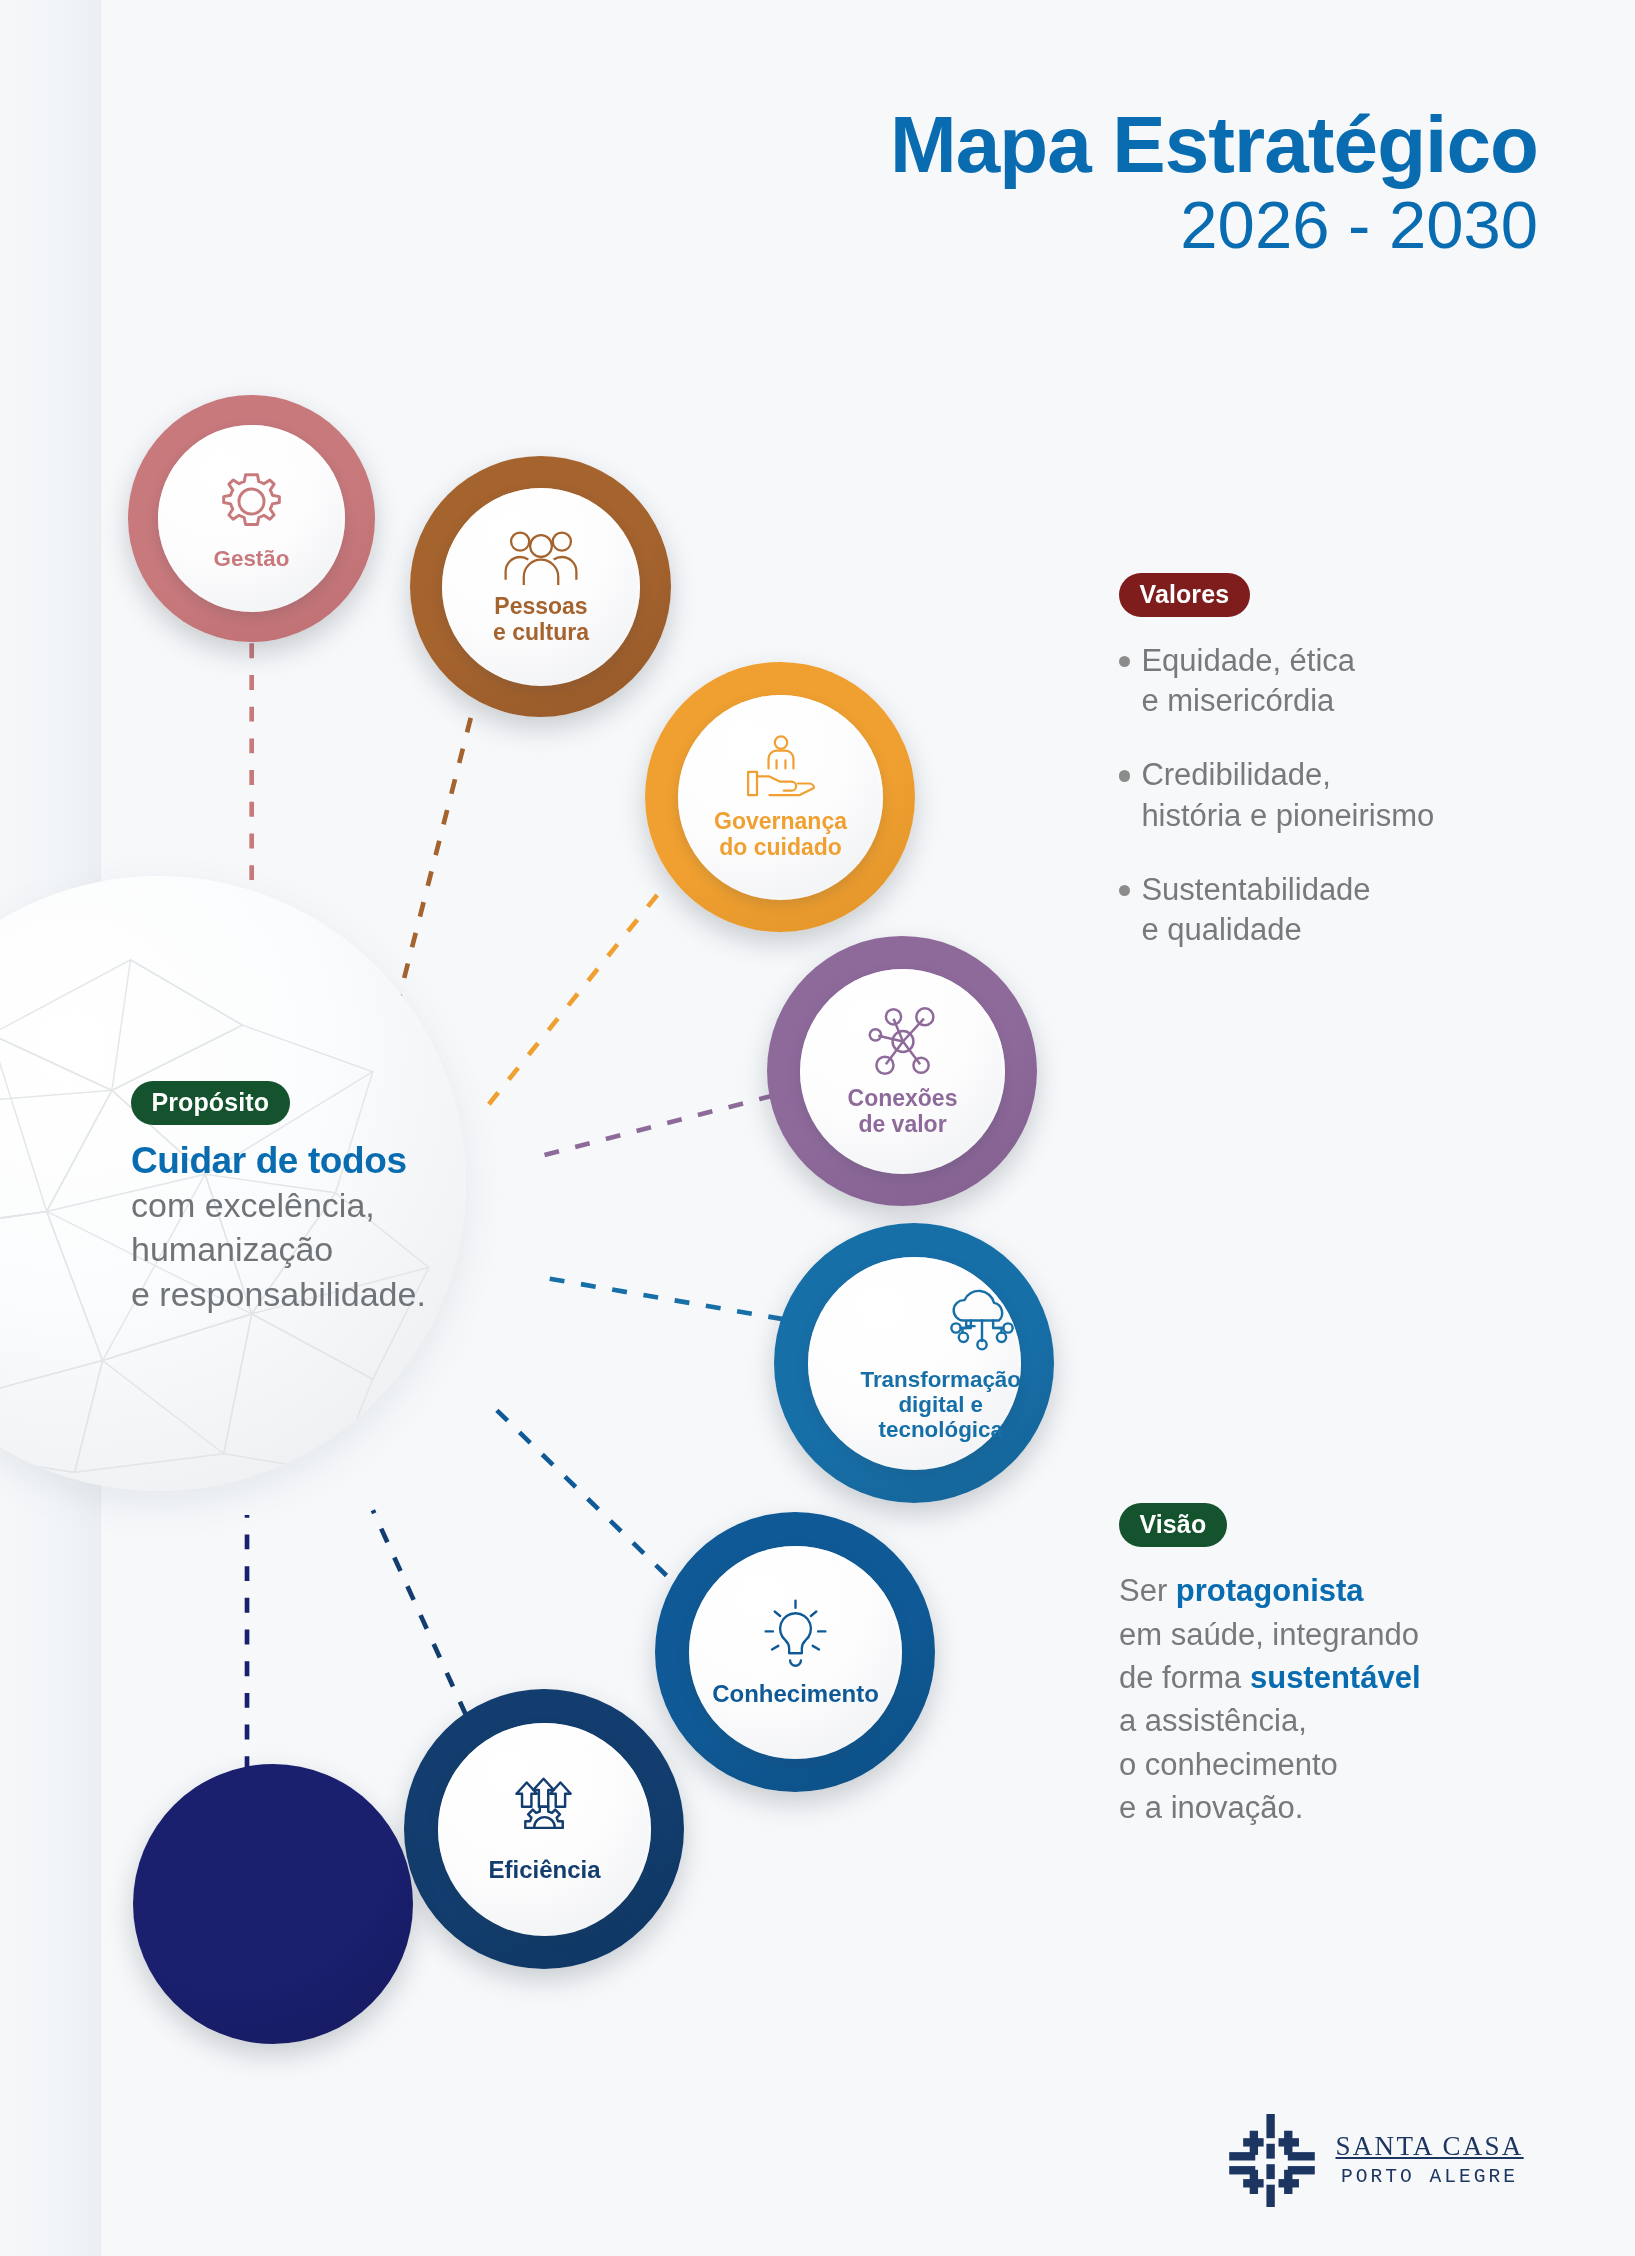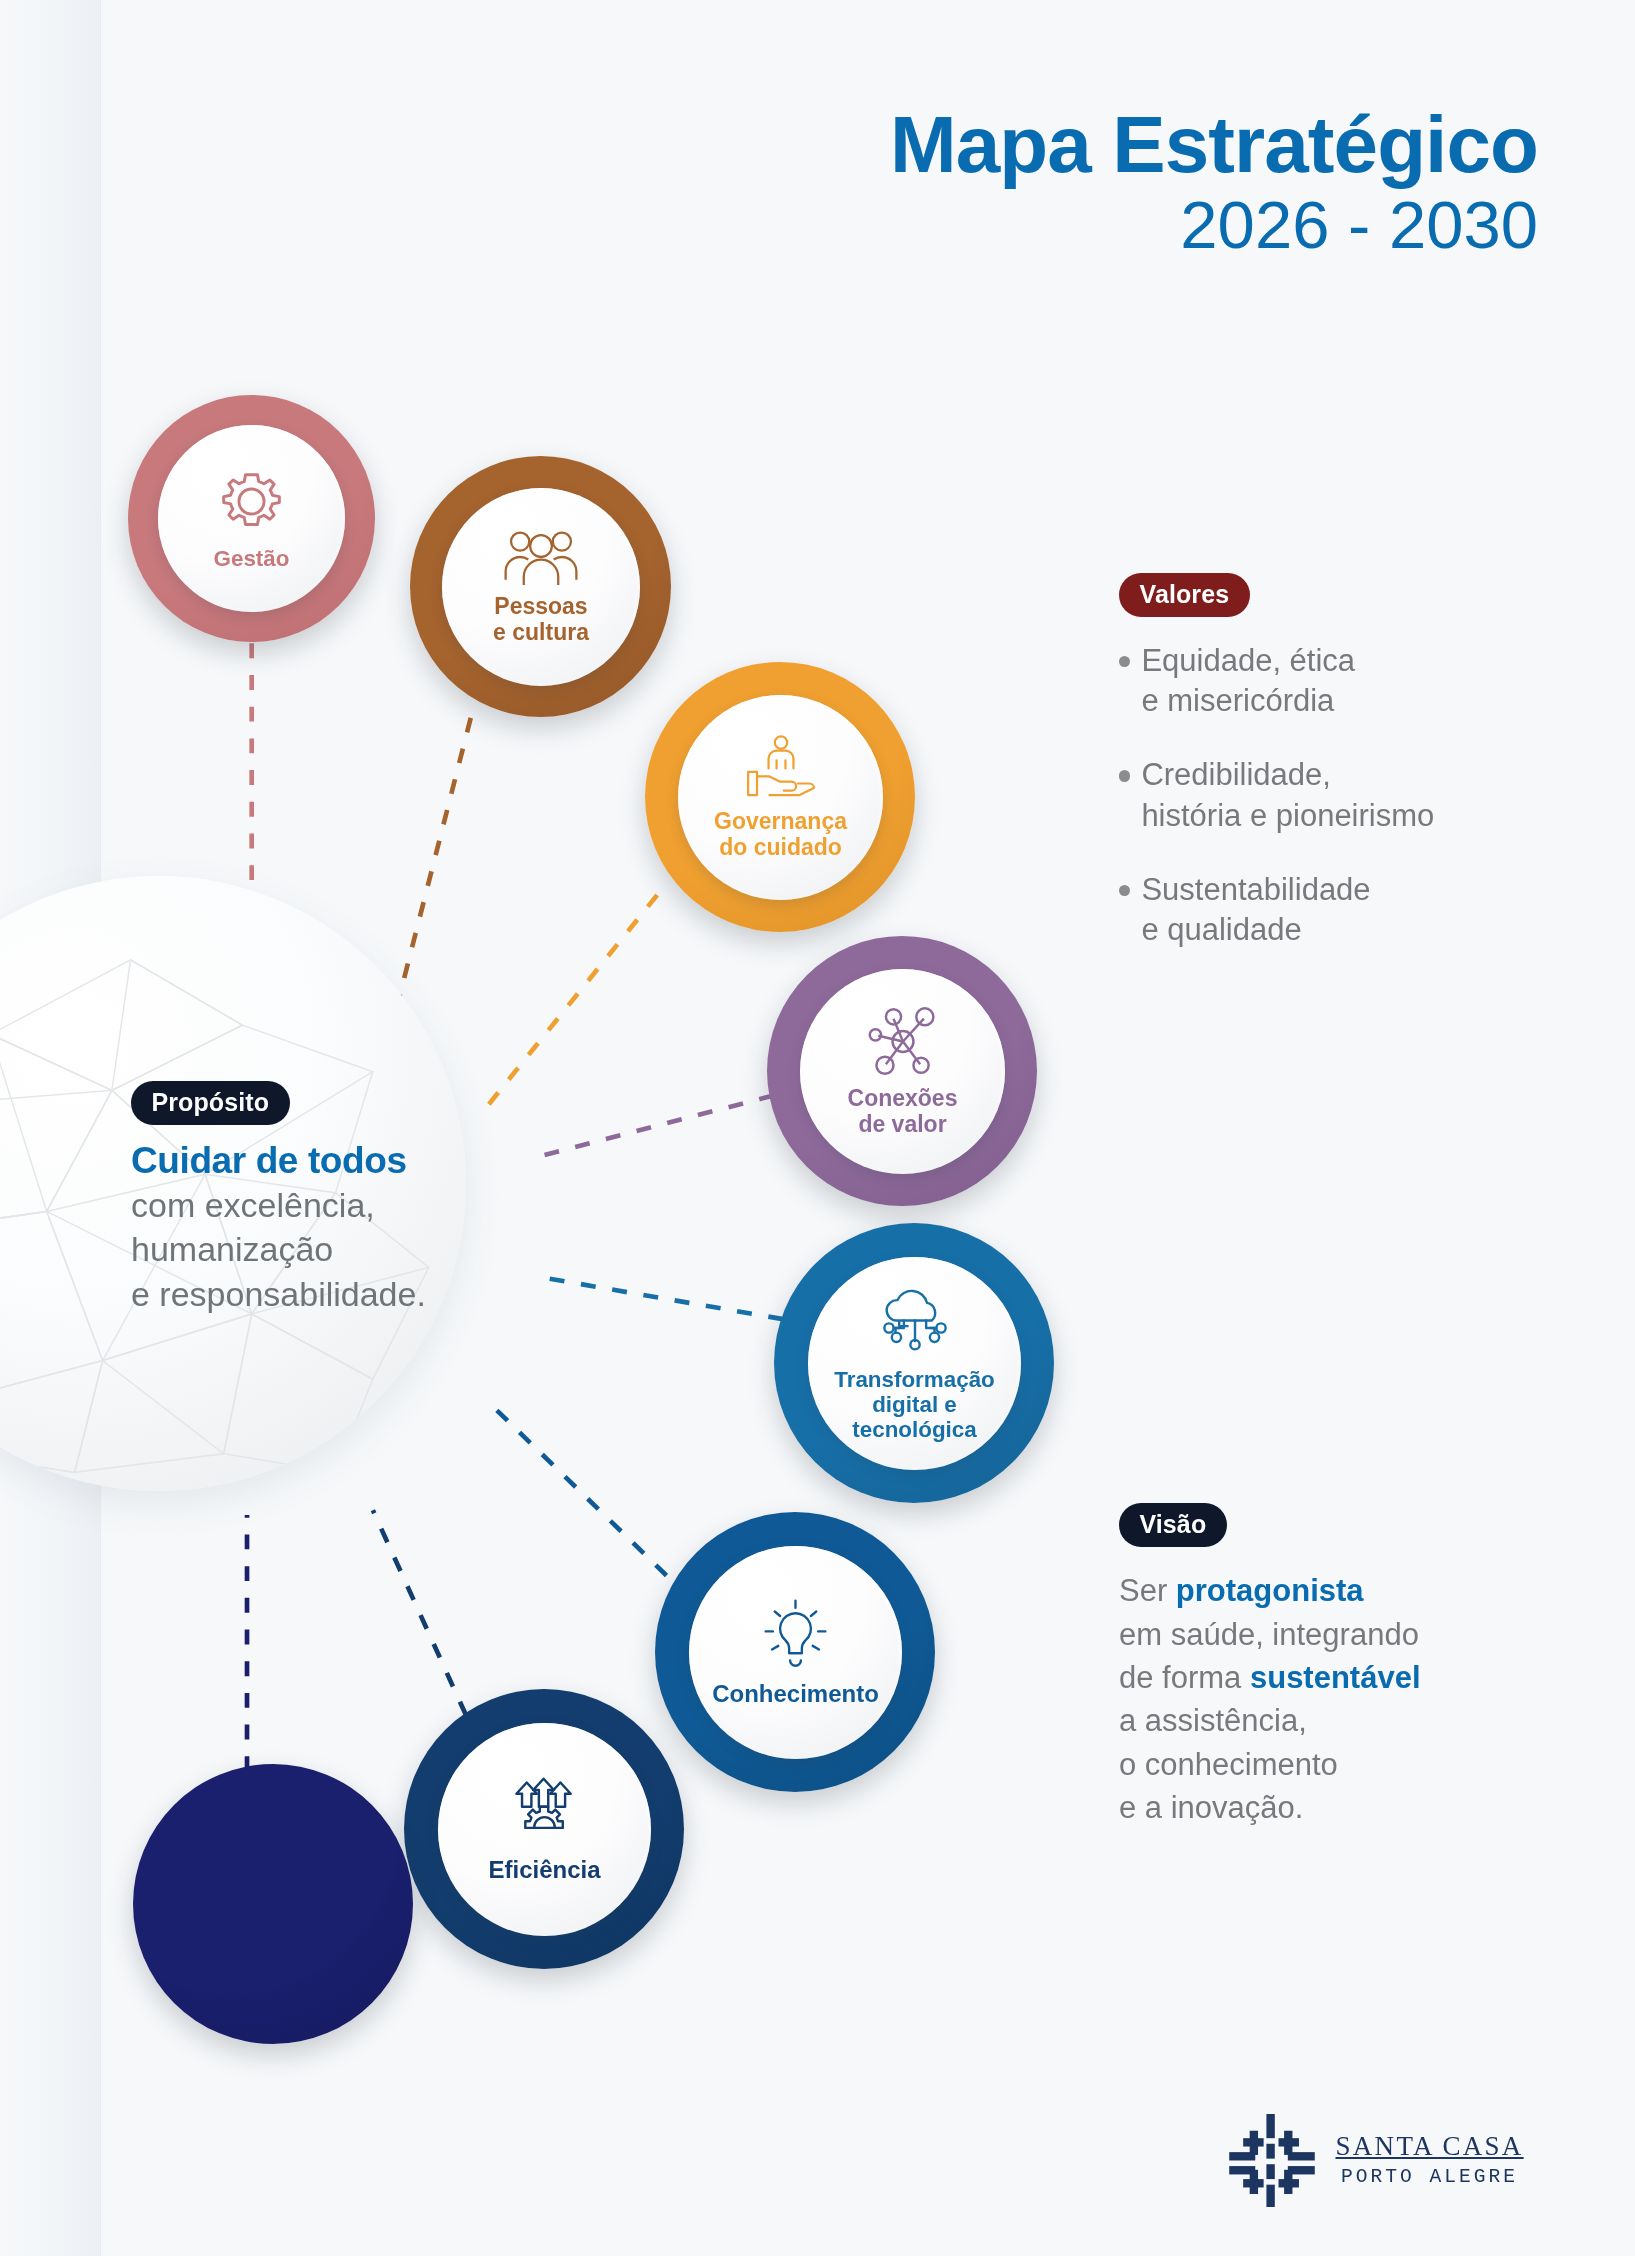--- a/index.html
+++ b/index.html
@@ -40,21 +40,21 @@
   #sphere svg { position:absolute; left:0; top:0; }
   
   #purpose {
     position:absolute; left:131px; top:1081px; width:401px;
   }
   .pill {
     display:inline-block; border-radius:931px; color:#fff;
     font-weight:bold; padding:6.5px 20.5px 8.4px; font-size:25px;
     letter-spacing:0.1px;
   }
-  .pill-blue { background:#0f172a; }
+  .pill-blue { background:#14532d; }
   .pill-grey { background:#7f1d1d; }
   #purpose-head {
     font-size:37px; font-weight:bold; color:#0a6cb0;
     margin-top:15px; line-height:1.12; letter-spacing:-0.4px;
   }
   #purpose-body {
     font-size:34px; color:#6f7479; line-height:1.30;
     font-weight:300; margin-top:1.9px;
   }
   
@@ -253,21 +253,21 @@
             <circle cx="59" cy="63" r="8"></circle>
           </svg>
         </span>
         <div class="node-label" style="color:#8e6a9b;font-size:23px;line-height:1.12;">
              Conexões<br>de valor
         </div>
      </div>
     </div>
     <div class="node" style="left: 774px; top: 1223px; width: 280px; height: 280px;">
       <div class="ring" style="background:radial-gradient(circle at 35% 22%, #176fa8 0%, #176fa8 58%, #135f90 100%);"></div>
-     <div class="inner" style="left:34px;top:34px;width:213px;height:213px;">
+     <div class="inner" style="left:34px;top:34px;width:213px;height:213px;align-items:flex-end;">
         <span>
           <svg class="node-icon" width="78" height="73" viewBox="0 0 84 78" fill="none" stroke="#176fa8" stroke-width="2.6" stroke-linejoin="round" stroke-linecap="round">
             <path d="M22 38 a11 11 0 0 1 1-22 a17 17 0 0 1 32 3 a11 11 0 0 1 5 19 z"></path>
             <path d="M42 38 v22"></path>
             <path d="M30 38 v8 h-9 v5"></path>
             <path d="M54 38 v8 h9 v5"></path>
             <path d="M34 44 h-9 v-5"></path>
             <circle cx="42" cy="64" r="5"></circle>
             <circle cx="14" cy="46" r="5"></circle>
             <circle cx="22" cy="56" r="5"></circle>

